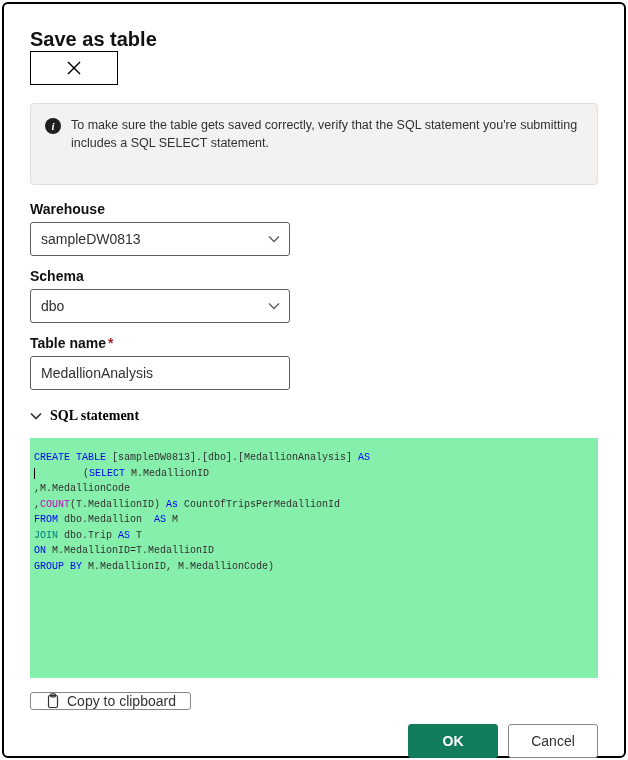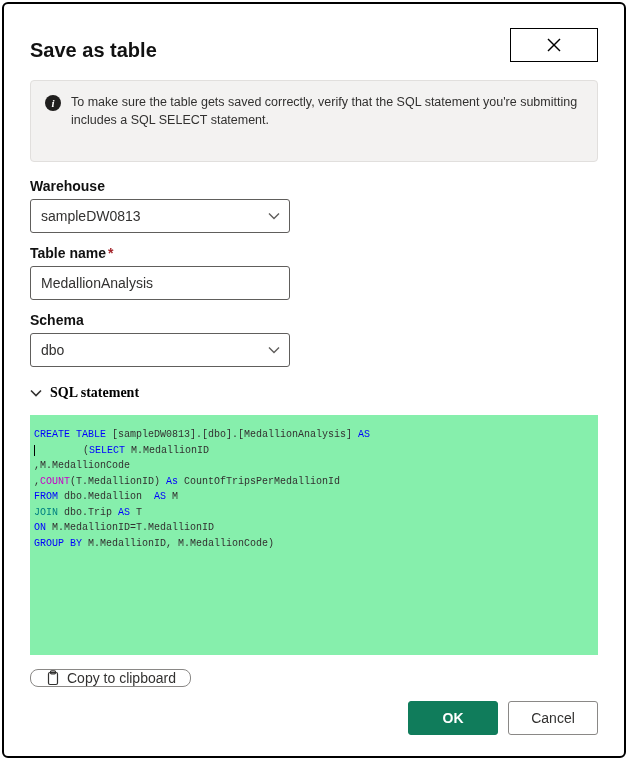--- a/index.html
+++ b/index.html
@@ -21,22 +21,23 @@
       height: 756px;
       margin: 2px;
       padding: 24px 26px;
       display: flex;
       flex-direction: column;
       position: relative;
     }
     .dialog-header {
       display: flex;
       justify-content: space-between;
-      align-items: flex-end;
+      align-items: flex-start;
       margin-bottom: 18px;
+      flex-direction: column;
     }
     .dialog-title {
       font-size: 20px;
       font-weight: 600;
       color: #111;
     }
     .close-btn {
       width: 88px;
       height: 34px;
       border: 1.5px solid #000;
@@ -159,21 +160,21 @@
     .kw-teal { color: #008080; }
     .cursor-mark {
       border-left: 1px solid #000;
     }
     .copy-btn {
       display: inline-flex;
       align-items: center;
       gap: 8px;
       border: 1px solid #8a8886;
       background: #fff;
-      border-radius: 8px;
+      border-radius: 3px;
       height: 34px;
       padding: 0 14px;
       font-size: 14px;
       cursor: pointer;
       font-family: inherit;
       color: #323130;
       width: fit-content;
     }
     .copy-btn svg {
       width: 14px;
@@ -236,38 +237,38 @@
       <button class="select-control">
         <span>sampleDW0813</span>
       </button>
       <svg class="chev" width="12" height="8" viewBox="0 0 12 8" fill="none" stroke="#605e5c" stroke-width="1.4">
           <path d="M1 1.5 L6 6.5 L11 1.5"></path>
         </svg>
     </div>
   </div>
 
   <div class="form-group">
-    <label class="form-label">
-      <span>Table name</span><span class="required-marker">*</span>
-    </label>
-    <input class="text-control" type="text" value="MedallionAnalysis" style="">
-  </div>
-
-  <div class="form-group">
     <label class="form-label">Schema</label>
     <div class="select-wrap">
       <button class="select-control">
         <span>dbo</span>
       </button>
       <svg class="chev" width="12" height="8" viewBox="0 0 12 8" fill="none" stroke="#605e5c" stroke-width="1.4">
           <path d="M1 1.5 L6 6.5 L11 1.5"></path>
         </svg>
     </div>
   </div>
 
+  <div class="form-group">
+    <label class="form-label">
+      <span>Table name</span><span class="required-marker">*</span>
+    </label>
+    <input class="text-control" type="text" value="MedallionAnalysis" style="">
+  </div>
+
   <div class="sql-header">
     <svg width="12" height="8" viewBox="0 0 12 8" fill="none" stroke="#323130" stroke-width="1.6">
         <path d="M1 1.5 L6 6.5 L11 1.5"></path>
       </svg>
     <span class="label">SQL statement</span>
   </div>
 
   <div class="sql-box"><span class="sqlline"><span class="kw-blue">CREATE TABLE</span><span> [sampleDW0813].[dbo].[MedallionAnalysis] </span><span class="kw-blue">AS</span></span><span class="sqlline"><span class="cursor-mark"></span><span>        (</span><span class="kw-blue">SELECT</span><span> M.MedallionID</span></span><span class="sqlline"><span>,M.MedallionCode</span></span><span class="sqlline"><span>,</span><span class="kw-magenta">COUNT</span><span>(T.MedallionID) </span><span class="kw-blue">As </span><span>CountOfTripsPerMedallionId</span></span><span class="sqlline"><span class="kw-blue">FROM</span><span> dbo.Medallion  </span><span class="kw-blue">AS</span><span> M</span></span><span class="sqlline"><span class="kw-teal">JOIN</span><span> dbo.Trip </span><span class="kw-blue">AS</span><span> T</span></span><span class="sqlline"><span class="kw-blue">ON</span><span> M.MedallionID=T.MedallionID</span></span><span class="sqlline"><span class="kw-blue">GROUP BY</span><span> M.MedallionID, M.MedallionCode)</span></span></div>
 
   <button class="copy-btn">

